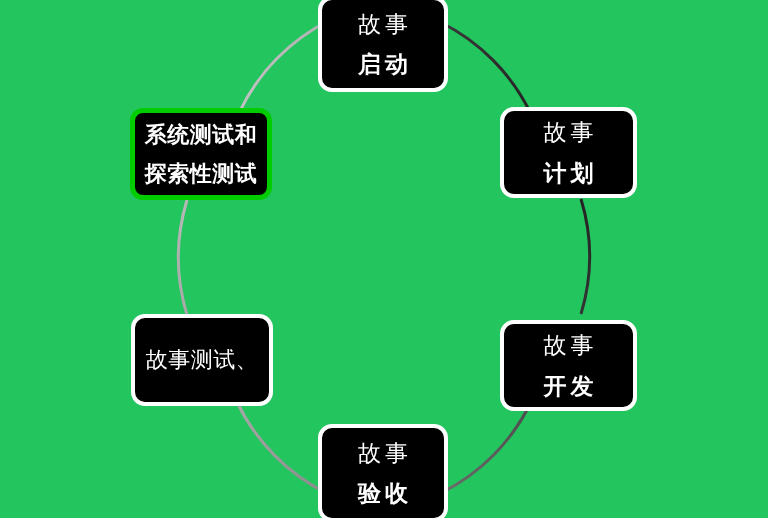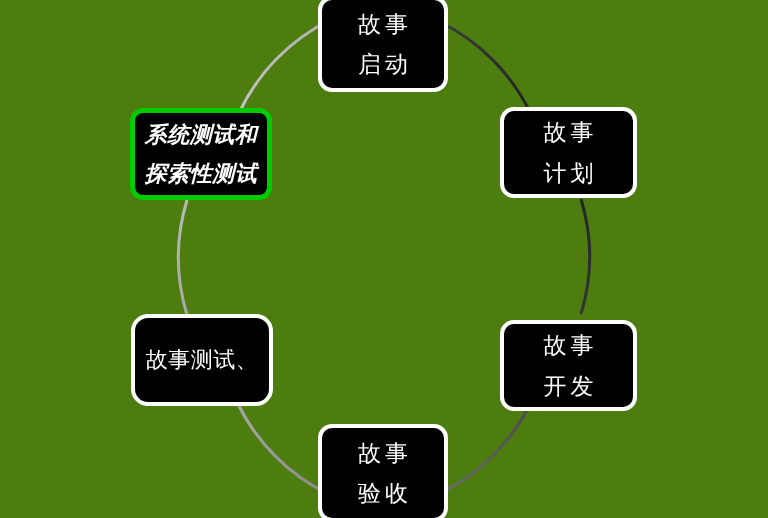--- a/index.html
+++ b/index.html
@@ -10,21 +10,21 @@
   body {
     width: 768px;
     height: 518px;
     overflow: hidden;
     font-family: "DejaVu Sans", "Liberation Sans", sans-serif;
   }
   #canvas {
     position: relative;
     width: 768px;
     height: 518px;
-    background: #4d7c0f;
+    background: #22c55e;
   }
   #arc-layer {
     position: absolute;
     left: 0;
     top: 0;
     width: 768px;
     height: 518px;
   }
   .node {
     position: absolute;
@@ -46,34 +46,35 @@
   }
   .node .line {
     display: block;
     text-align: center;
     white-space: nowrap;
     line-height: 1.15;
     letter-spacing: 0.5px;
   }
   .node .line + .line {
     margin-top: 14px;
+    font-weight: bold;
   }
   
   #node-kickoff   { left: 318px; top: -4px;  width: 130px; height: 96px;  }
   #node-kickoff .line { font-size: 23px; }
   #node-plan      { left: 500px; top: 107px; width: 137px; height: 91px;  }
   #node-plan .line { font-size: 23px; }
   #node-dev       { left: 500px; top: 320px; width: 137px; height: 91px;  }
   #node-dev .line { font-size: 23px; }
   #node-accept    { left: 318px; top: 424px; width: 130px; height: 98px;  }
   #node-accept .line { font-size: 23px; }
-  #node-test      { left: 131px; top: 314px; width: 142px; height: 92px; border-radius: 17px;  }
+  #node-test      { left: 131px; top: 314px; width: 142px; height: 92px;  }
   #node-test .line { font-size: 22px; }
   #node-systest   { left: 130px; top: 108px; width: 142px; height: 92px;  }
-  #node-systest .line { font-size: 22px; font-weight: bold; font-style: italic; }
+  #node-systest .line { font-size: 22px; font-weight: bold; }
   #node-kickoff .line, #node-plan .line, #node-dev .line, #node-accept .line {
     letter-spacing: 4px;
     text-indent: 4px;
   }
 </style>
 </head>
 <body>
 
 <div id="canvas">
 

